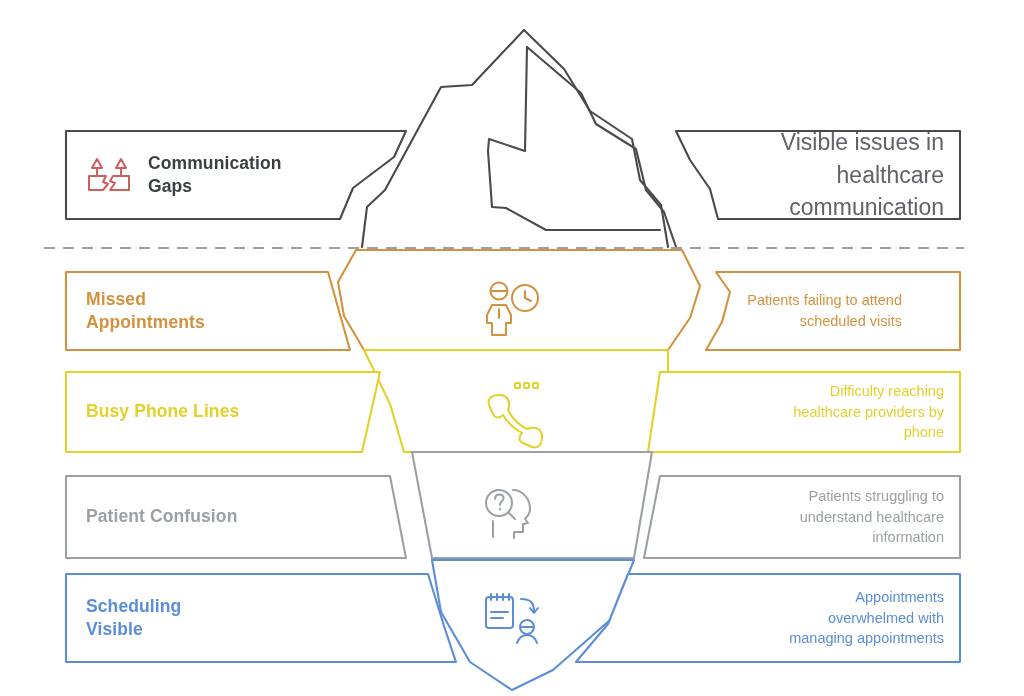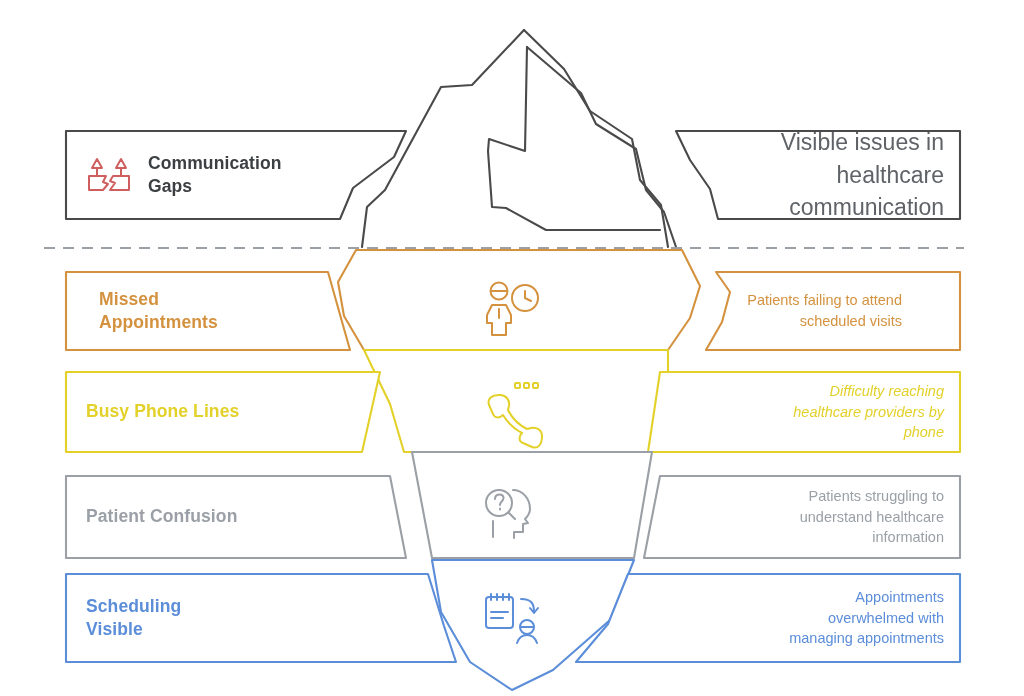--- a/index.html
+++ b/index.html
@@ -162,35 +162,35 @@
 Gaps</span>
   </div>
 
   <div class="layer-box right-pad" style="left:700px; top:131px; width:260px; height:88px;">
     <span class="desc-text big" style="color:#5f6368;">Visible issues in
 healthcare
 communication</span>
   </div>
 
   <div class="layer-box left-pad" style="left:66px; top:272px; width:270px; height:78px;">
-    <span class="label-text" style="color:#d4923f;margin-left:13px;">Missed
+    <span class="label-text" style="color:#d4923f;">Missed
 Appointments</span>
   </div>
 
   <div class="layer-box right-pad" style="left:698px; top:272px; width:220px; height:78px;">
     <span class="desc-text" style="color:#d4923f;">Patients failing to attend
 scheduled visits</span>
   </div>
 
   <div class="layer-box left-pad" style="left:66px; top:372px; width:300px; height:80px;">
     <span class="label-text" style="color:#e3d12a;">Busy Phone Lines</span>
   </div>
 
   <div class="layer-box right-pad" style="left:740px; top:372px; width:220px; height:80px;">
-    <span class="desc-text" style="color:#e3d12a;font-style:italic;">Difficulty reaching
+    <span class="desc-text" style="color:#e3d12a;">Difficulty reaching
 healthcare providers by
 phone</span>
   </div>
 
   <div class="layer-box left-pad" style="left:66px; top:476px; width:300px; height:82px;">
     <span class="label-text" style="color:#9aa0a6;text-align:right;">Patient Confusion</span>
   </div>
 
   <div class="layer-box right-pad" style="left:730px; top:476px; width:230px; height:82px;">
     <span class="desc-text" style="color:#9aa0a6;">Patients struggling to

